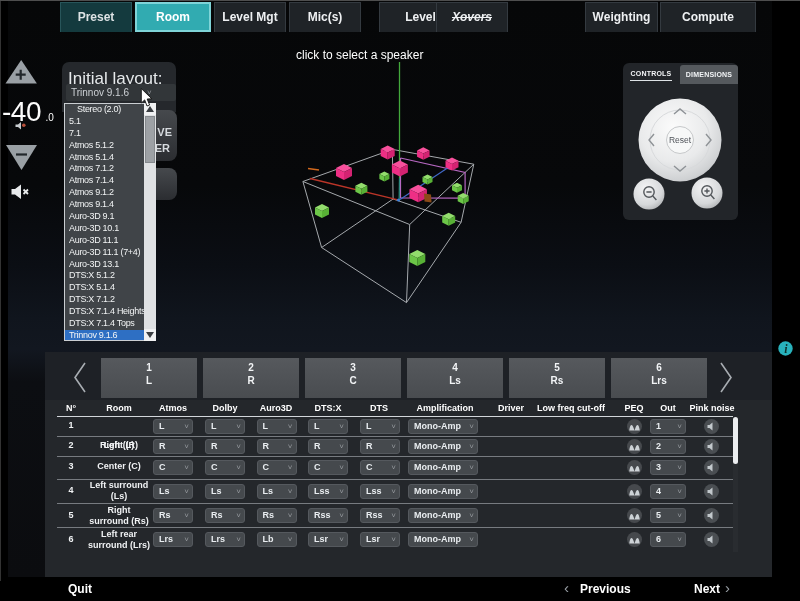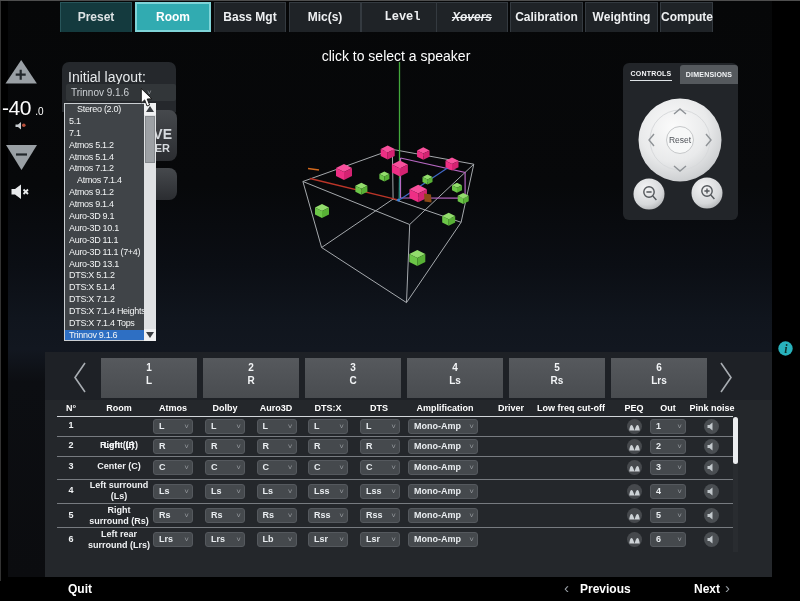--- a/index.html
+++ b/index.html
@@ -42,29 +42,28 @@
 </style>
 </head>
 <body>
 <div id="stage">
   <div id="content" class="abs"></div>
   <div id="topline" class="abs"></div>
   <div id="leftedge" class="abs"></div>
 
   <div class="tab preset" style="left:60px; width:72px;">Preset</div>
   <div class="tab room" style="left:135px; width:76px;">Room</div>
-  <div class="tab" style="left:214px; width:72px;">Bass Mgt</div>
+  <div class="tab" style="left:214px; width:72px;">Level Mgt</div>
   <div class="tab" style="left:289px; width:72px;">Mic(s)</div>
-  <div class="tab" style="left:361px; width:83px;font-family:Liberation Mono, monospace;">Level</div>
+  <div class="tab" style="left:379px; width:83px;">Level</div>
   <div class="tab" style="left:436px; width:72px;"><span style="font-style:italic; text-decoration:line-through;">Xovers</span></div>
-  <div class="tab" style="left:510px; width:73px;">Calibration</div>
   <div class="tab" style="left:585px; width:73px;">Weighting</div>
-  <div class="tab" style="left:660px; width:53px;">Compute</div>
-
-  <div class="abs" style="left:296px; top:48px; width:200px; text-align:center; color:#fff; font-size:14px;">click to select a speaker</div>
+  <div class="tab" style="left:660px; width:96px;">Compute</div>
+
+  <div class="abs" style="left:296px; top:48px; width:200px; text-align:left; color:#fff; font-size:12px;">click to select a speaker</div>
 
 <svg class="abs" style="left:250px; top:40px;" width="290" height="300" viewBox="0 0 290 300">
   <g stroke="#b6babe" stroke-width="1" opacity="0.9" fill="none">
   <line x1="52.9" y1="141.5" x2="142.4" y2="109.4"></line>
   <line x1="142.4" y1="109.4" x2="223.8" y2="124.2"></line>
   <line x1="223.8" y1="124.2" x2="159.7" y2="184.5"></line>
   <line x1="159.7" y1="184.5" x2="52.9" y2="141.5"></line>
   <line x1="52.9" y1="141.5" x2="71.6" y2="207.5"></line>
   <line x1="142.4" y1="109.4" x2="143.1" y2="159.0"></line>
   <line x1="223.8" y1="124.2" x2="211.1" y2="182.3"></line>
@@ -153,21 +152,21 @@
   <polygon points="174,153.5 181,154.5 181.5,162.5 174.5,161.5" fill="#8a4a17"></polygon>
   <circle cx="148.5" cy="160" r="1.6" fill="#3a7fd8"></circle>
 </svg>
 
   <svg class="abs" style="left:0; top:50px;" width="60" height="160" viewBox="0 0 60 160">
     <polygon points="21.2,10 36.9,33.5 5.5,33.5" fill="#9aa0a5"></polygon>
     <path d="M15.7,24.7 h10 M20.7,19.7 v10" stroke="#22272b" stroke-width="2.2" fill="none"></path>
     <polygon points="6,95 37,95 21.5,120" fill="#9aa0a5"></polygon>
     <path d="M16,104.5 h11" stroke="#22272b" stroke-width="2.2" fill="none"></path>
   </svg>
-  <div class="abs" style="left:2px; top:96px; color:#fdfdfd;"><span style="font-size:21px; letter-spacing:-0.5px;">-40</span> <span style="font-size:10px;">.0</span></div>
+  <div class="abs" style="left:2px; top:96px; color:#fdfdfd;"><span style="font-size:28px; letter-spacing:-0.5px;">-40</span> <span style="font-size:10px;">.0</span></div>
   <svg class="abs" style="left:15px; top:121px;" width="12" height="10" viewBox="0 0 12 10">
     <polygon points="0.5,3.5 3,3.5 6,1 6,8.5 3,6 0.5,6" fill="#c8ccd0"></polygon>
     <circle cx="8.8" cy="4.2" r="1.8" fill="#b8503c"></circle>
   </svg>
   <svg class="abs" style="left:11px; top:184px;" width="19" height="16" viewBox="0 0 19 16">
     <polygon points="0.5,5 4,5 10,0.5 10,15 4,10.5 0.5,10.5" fill="#e8eaec"></polygon>
     <path d="M12.5,5.5 l4.5,4.5 M17,5.5 l-4.5,4.5" stroke="#e8eaec" stroke-width="1.8" fill="none"></path>
   </svg>
 
   <div id="panel" class="abs">
@@ -366,39 +365,39 @@
     <circle cx="69" cy="93" r="5.2" fill="none" stroke="#54585c" stroke-width="1.4"></circle>
     <path d="M66.4,93 h5.2 M69,90.4 v5.2 M72.8,97 l3.6,4" stroke="#54585c" stroke-width="1.4" fill="none"></path>
   </svg>
 
   <svg class="abs" style="left:777px; top:340px;" width="17" height="17" viewBox="0 0 17 17">
     <circle cx="8.5" cy="8.5" r="7.2" fill="#28b2bc"></circle>
     <text x="9" y="13" font-size="12" font-style="italic" font-weight="bold" fill="#10332f" text-anchor="middle" font-family="Liberation Serif, serif">i</text>
   </svg>
 
   <div class="abs" style="left:62px; top:62px; width:114px; height:50px; background:#25282c; border-radius:7px 7px 0 0;"></div>
-  <div class="abs" style="left:68px; top:69px; color:#e6e9eb; font-size:14px;">Initial layout:</div>
+  <div class="abs" style="left:68px; top:69px; color:#e6e9eb; font-size:17px;">Initial layout:</div>
   <div class="abs" style="left:66px; top:84px; width:110px; height:17px; background:#323639; border-radius:2px; color:#cdd1d5; font-size:10px; line-height:17px; padding-left:5px;">Trinnov 9.1.6<span style="position:absolute; left:81px; top:0; color:#8e9296; font-size:8px;">˅</span></div>
 
   <div class="abs" style="left:100px; top:110px; width:77px; height:51px; background:linear-gradient(180deg,#46494d,#2b2d31); border-radius:8px; overflow:hidden;">
-    <div class="abs" style="right:5px; top:16px; color:#d6dade; font-size:14px; font-weight:bold;">VE</div>
+    <div class="abs" style="right:5px; top:16px; color:#d6dade; font-size:11px; font-weight:bold;">VE</div>
     <div class="abs" style="right:7px; top:32px; color:#d6dade; font-size:11px; font-weight:bold;">ER</div>
   </div>
   <div class="abs" style="left:100px; top:168px; width:77px; height:32px; background:linear-gradient(180deg,#46494d,#2b2d31); border-radius:8px;">
     <div class="abs" style="right:24px; top:9px; color:#c3cf49; font-size:11px;">ain</div>
   </div>
 
   <div id="ddl" class="abs" style="left:64px; top:103px; width:92px; height:238px; background:#404448; border-left:1px solid #caced2; border-bottom:1px solid #caced2; border-top:1px solid #caced2; color:#f2f4f5; font-size:9px; letter-spacing:-0.3px; overflow:hidden;">
     <div style="height:11.9px; line-height:11.9px; padding-left:12px; white-space:nowrap;">Stereo (2.0)</div>
     <div style="height:11.9px; line-height:11.9px; padding-left:4px; white-space:nowrap;">5.1</div>
     <div style="height:11.9px; line-height:11.9px; padding-left:4px; white-space:nowrap;">7.1</div>
     <div style="height:11.9px; line-height:11.9px; padding-left:4px; white-space:nowrap;">Atmos 5.1.2</div>
     <div style="height:11.9px; line-height:11.9px; padding-left:4px; white-space:nowrap;">Atmos 5.1.4</div>
     <div style="height:11.9px; line-height:11.9px; padding-left:4px; white-space:nowrap;">Atmos 7.1.2</div>
-    <div style="height:11.9px; line-height:11.9px; padding-left:12px; white-space:nowrap;">Atmos 7.1.4</div>
+    <div style="height:11.9px; line-height:11.9px; padding-left:4px; white-space:nowrap;">Atmos 7.1.4</div>
     <div style="height:11.9px; line-height:11.9px; padding-left:4px; white-space:nowrap;">Atmos 9.1.2</div>
     <div style="height:11.9px; line-height:11.9px; padding-left:4px; white-space:nowrap;">Atmos 9.1.4</div>
     <div style="height:11.9px; line-height:11.9px; padding-left:4px; white-space:nowrap;">Auro-3D 9.1</div>
     <div style="height:11.9px; line-height:11.9px; padding-left:4px; white-space:nowrap;">Auro-3D 10.1</div>
     <div style="height:11.9px; line-height:11.9px; padding-left:4px; white-space:nowrap;">Auro-3D 11.1</div>
     <div style="height:11.9px; line-height:11.9px; padding-left:4px; white-space:nowrap;">Auro-3D 11.1 (7+4)</div>
     <div style="height:11.9px; line-height:11.9px; padding-left:4px; white-space:nowrap;">Auro-3D 13.1</div>
     <div style="height:11.9px; line-height:11.9px; padding-left:4px; white-space:nowrap;">DTS:X 5.1.2</div>
     <div style="height:11.9px; line-height:11.9px; padding-left:4px; white-space:nowrap;">DTS:X 5.1.4</div>
     <div style="height:11.9px; line-height:11.9px; padding-left:4px; white-space:nowrap;">DTS:X 7.1.2</div>

